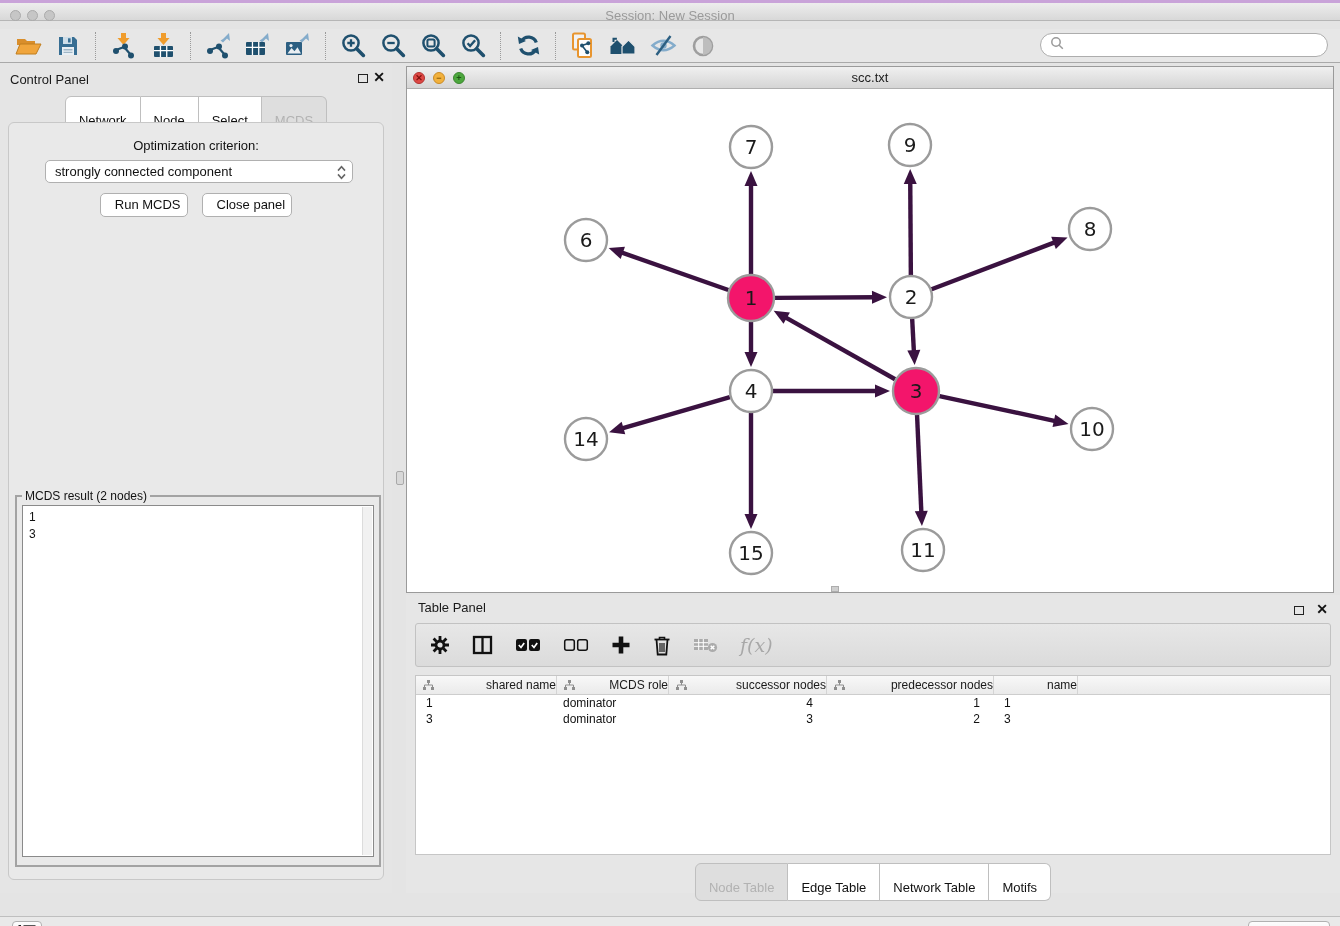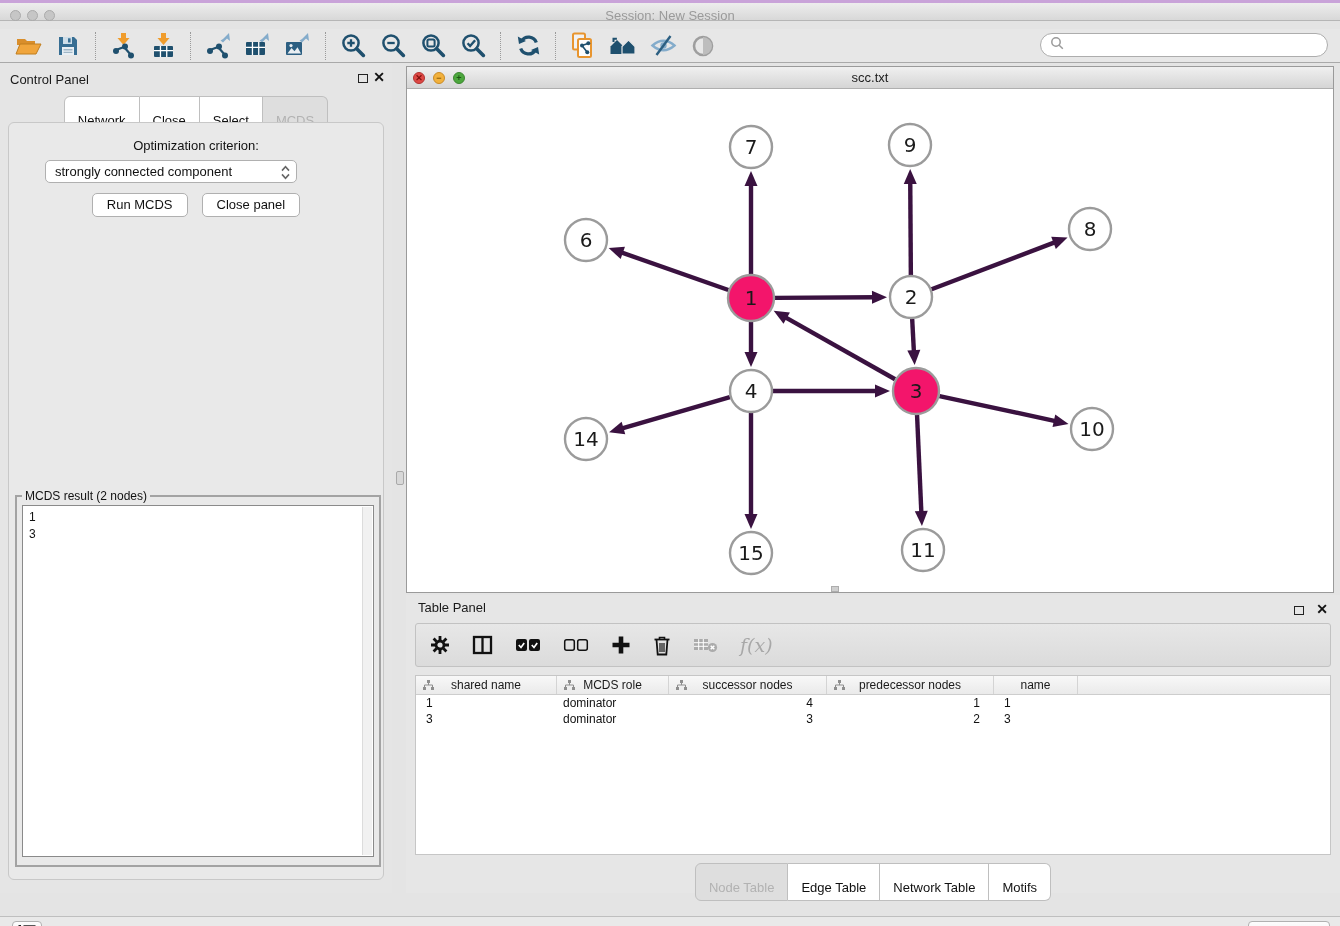--- a/index.html
+++ b/index.html
@@ -37,27 +37,27 @@
   .cp-tabs { position:absolute; top:33px; left:0; width:100%; display:flex; justify-content:center; }
   .seg-tab { font-size:13px; padding:16px 13px 5px 13px; background:#fff; border:1px solid #BFBFBF;
     border-left:none; color:#111; white-space:nowrap; cursor:default; }
   .seg-tab:first-child { border-left:1px solid #BFBFBF; border-radius:6px 0 0 6px; }
   .seg-tab:last-child { border-radius:0 6px 6px 0;text-align:right; }
   .seg-tab.active { background:#DEDEDE; color:#B2B2B2; }
 
   .cp-body { position:absolute; left:8px; top:59px; width:376px; height:758px;
     background:#E9E9E9; border:1px solid #C8C8C8; border-radius:6px; }
   .opt-label { position:absolute; top:15px; width:100%; text-align:center; font-size:13px; color:#111; }
-  .dropdown { position:absolute; left:36px; top:37px; width:252px; height:23px; background:#fff;
+  .dropdown { position:absolute; left:36px; top:37px; width:308px; height:23px; background:#fff;
     border:1px solid #B0B0B0; border-radius:5px; display:flex; align-items:center;
     padding:0 22px 0 9px; font-size:13px; cursor:default; }
   .dropdown .stepper { position:absolute; right:6px; top:4px; }
   .btn-row { position:absolute; top:70px; width:100%; display:flex; justify-content:center; gap:14px; }
   .aq-btn { background:#fff; border:1px solid #B0B0B0; border-radius:5px; font-size:13px;
-    font-family:inherit; padding:3px 14px 4px 14px; color:#111; cursor:default; }
+    font-family:inherit; padding:3px 6px 4px 14px; color:#111; cursor:default; }
 
   .mcds-fieldset { position:absolute; left:6px; top:366px; width:366px; height:378px;
     border:2px solid #a3a3a3; margin:0; padding:2px 5px 8px 5px; }
   .mcds-fieldset legend { font-size:12px; padding:0 3px; color:#111; }
   .result-box { position:relative; width:100%; height:100%; background:#fff; border:1px solid #8A8A8A; }
   .result-scroll { position:absolute; right:1px; top:1px; bottom:1px; width:10px;
     background:#F1F1F1; border-left:1px solid #DCDCDC; }
   .result-text { position:absolute; left:6px; top:3px; font-size:12px; line-height:17px; white-space:pre; color:#111; }
 
   
@@ -88,21 +88,21 @@
     background:linear-gradient(#E7E7E7,#DBDBDB); border:1px solid #C2C2C2; border-radius:3px;
     display:flex; align-items:center; padding-left:14px; gap:22px; }
   .tp-tool { display:flex; align-items:center; justify-content:center; cursor:default; }
   .fx-label { font-family:"DejaVu Serif", serif; font-style:italic; font-size:19px; color:#A8A8A8; }
 
   .tp-table { position:absolute; left:9px; top:80px; width:916px; height:180px;
     background:#fff; border:1px solid #C6C6C6; }
   .thead { display:flex; height:19px; background:linear-gradient(#F8F8F8,#EAEAEA);
     border-bottom:1px solid #CDCDCD; }
   .th { position:relative; border-right:1px solid #D4D4D4; font-size:12px; display:flex;
-    align-items:center; justify-content:center; color:#1A1A1A; }
+    align-items:center; justify-content:flex-end; color:#1A1A1A; }
   .th .hier { position:absolute; left:7px; top:4px; }
   .trow { display:flex; height:16px; font-size:12px; align-items:center; color:#111; }
   .td { overflow:hidden; white-space:nowrap; }
 
   .tp-tabs { position:absolute; left:0; top:268px; width:100%; display:flex; justify-content:center; }
 
   
   .statusbar { position:absolute; left:0; top:916px; width:100%; height:33px;
     background:#E9E9E9; border-top:1px solid #BFBFBF; }
   .sb-btn { position:absolute; top:4px; height:24px; background:linear-gradient(#FDFDFD,#E9E9E9);
@@ -268,21 +268,21 @@
       </svg></span>
   <input type="text" placeholder="" style="">
 </div>
 
 <div class="control-panel">
   <div class="panel-title">Control Panel</div>
   <div class="panel-float-icon cp-float"></div>
   <div class="panel-close-icon cp-close"></div>
   <div class="cp-tabs" id="cp-tabs">
       <div class="seg-tab">Network</div>
-      <div class="seg-tab">Close</div>
+      <div class="seg-tab">Node</div>
       <div class="seg-tab">Select</div>
       <div class="seg-tab active">MCDS</div>
     </div>
   <div class="cp-body">
     <div class="opt-label">Optimization criterion:</div>
     <div class="dropdown">
       <span>strongly connected component</span>
       <span class="stepper" id="stepper-slot"><svg width="9" height="15" viewBox="0 0 9 15">
             <path d="M1 5.6L4.5 1.8 8 5.6" fill="none" stroke="#666" stroke-width="1.6"></path>
             <path d="M1 9.4L4.5 13.2 8 9.4" fill="none" stroke="#666" stroke-width="1.6"></path>

